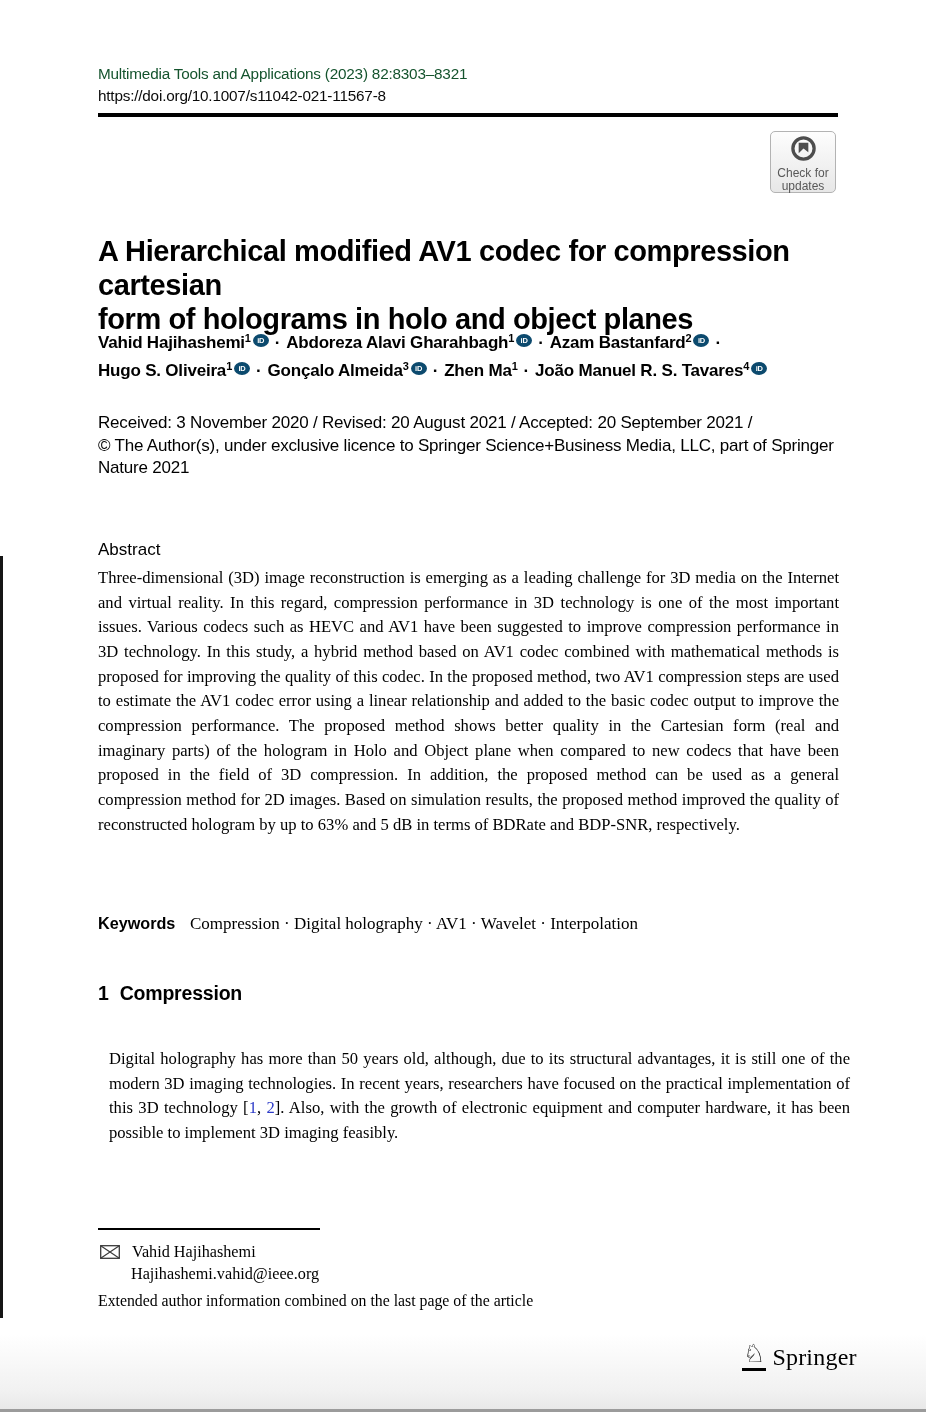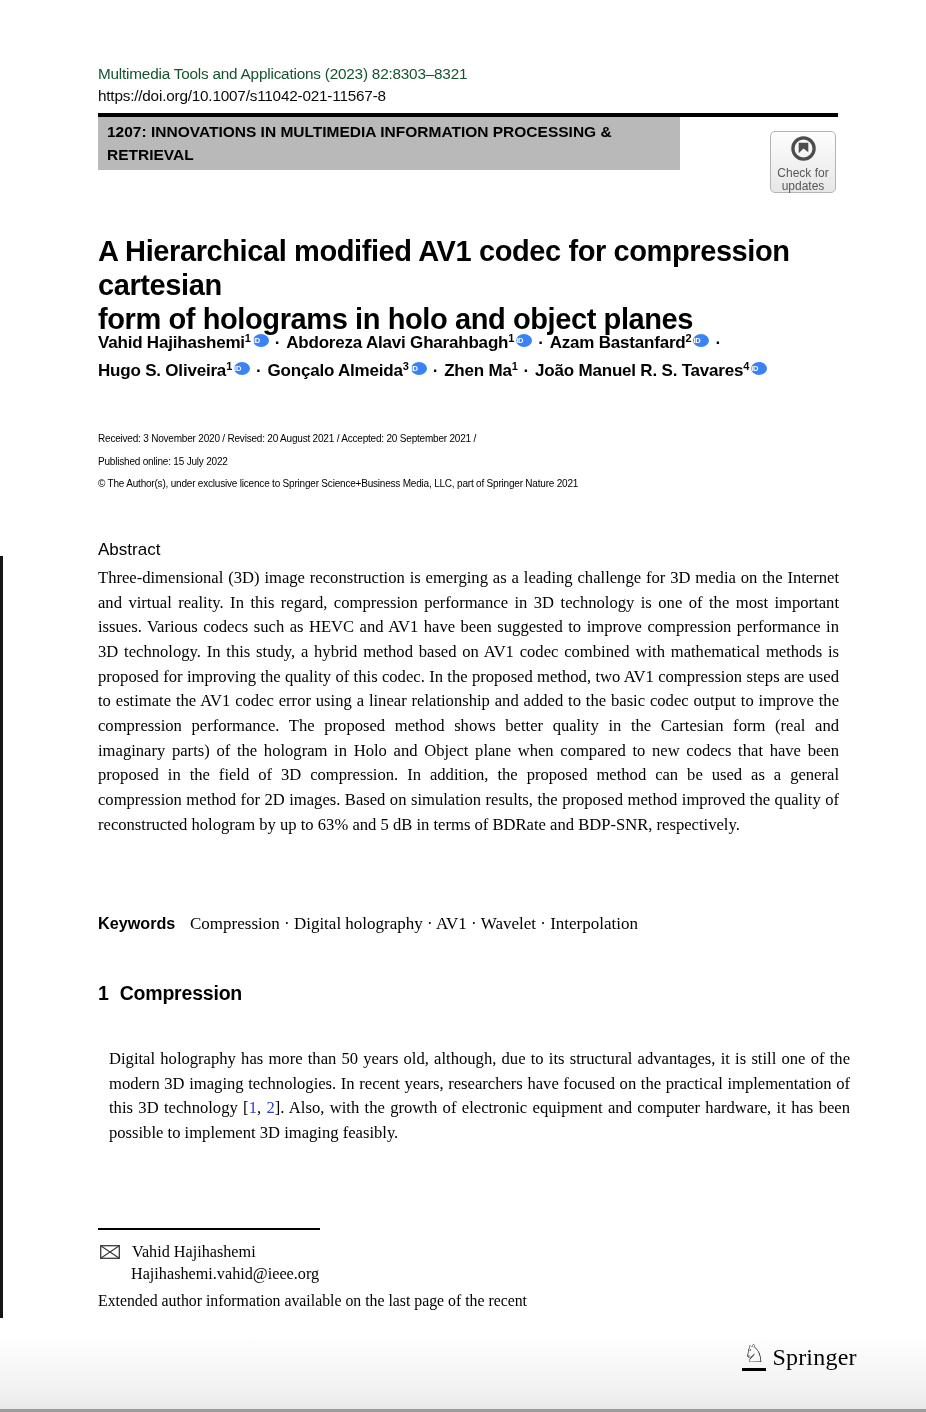--- a/index.html
+++ b/index.html
@@ -19,24 +19,24 @@
   .check-badge{position:absolute;left:770px;top:131px;width:66px;height:62px;border:1px solid #b3b3b3;border-radius:5px;
         background:linear-gradient(#fdfdfd,#e7e7e7);box-sizing:border-box;text-align:center;padding-top:3px;cursor:pointer;}
   .check-badge .cb-text{font-size:12px;line-height:13px;color:#585858;margin-top:1px;}
   
   .title{position:absolute;left:98px;top:234px;width:760px;margin:0;font-size:29px;line-height:34px;
         font-weight:700;letter-spacing:-.4px;}
   .title .tline{display:block;}
   .authors{position:absolute;left:98px;top:329px;width:760px;font-weight:700;font-size:17px;line-height:28px;letter-spacing:-.2px;}
   .adot{margin:0 6px;}
   .asup{font-size:11px;vertical-align:6px;line-height:0;}
-  .orcid{display:inline-block;width:16px;height:13px;border-radius:50%;background:#3b82f6;color:#fff;
-        font-size:7.5px;line-height:13px;font-weight:700;margin-left:2px;vertical-align:5px;cursor:pointer;}
+  .orcid{display:inline-block;width:16px;height:13px;border-radius:50%;background:#0c4a6e;color:#fff;
+        font-size:7.5px;line-height:13px;text-align:center;font-weight:700;margin-left:2px;vertical-align:5px;cursor:pointer;}
   
-  .history{position:absolute;left:98px;top:428px;width:760px;font-size:10px;line-height:22.5px;letter-spacing:-.2px;}
+  .history{position:absolute;left:98px;top:412px;width:760px;font-size:17px;line-height:22.5px;letter-spacing:-.2px;}
   
   .abs-heading{position:absolute;left:98px;top:540px;margin:0;font-size:17px;font-weight:400;}
   .abs-body{position:absolute;left:98px;top:566px;width:741px;margin:0;
         font-family:"Liberation Serif",serif;font-size:16.6px;line-height:24.65px;text-align:justify;}
   
   .keywords{position:absolute;left:98px;top:914px;width:741px;font-size:16.6px;}
   .kw-label{font-family:"Liberation Sans",sans-serif;font-weight:700;font-size:16.2px;margin-right:10px;}
   .kw-items{font-family:"Liberation Serif",serif;font-size:17px;}
   
   .section-heading{position:absolute;left:98px;top:982px;margin:0;font-size:19.5px;font-weight:700;letter-spacing:-.2px;}
@@ -61,24 +61,20 @@
 
 <div class="page">
 
   <div class="edge-strip"></div>
   <div class="bottom-shade"></div>
 
   <div class="journal-line">Multimedia Tools and Applications (2023) 82:8303–8321</div>
   <div class="doi-line">https://doi.org/10.1007/s11042-021-11567-8</div>
 
   <div class="banner-rule"></div>
-  <div class="banner">
-    <div>1207: INNOVATIONS IN MULTIMEDIA INFORMATION PROCESSING &amp;</div>
-    <div>RETRIEVAL</div>
-  </div>
 
   <div class="check-badge">
     <svg width="27" height="27" viewBox="0 0 28 28">
       <circle cx="14" cy="14" r="11" fill="none" stroke="#4d4d4d" stroke-width="3.4"></circle>
       <path d="M9 8 h10 v10 l-5 -4 -5 5 z" fill="#4d4d4d"></path>
     </svg>
     <div class="cb-text">
       <div>Check for</div>
       <div>updates</div>
     </div>
@@ -89,21 +85,20 @@
     <span class="tline">form of holograms in holo and object planes</span>
   </h1>
 
   <div class="authors">
     <div class="author-line"><span class="author"><span>Vahid Hajihashemi</span><sup class="asup">1</sup><span class="orcid">iD</span></span><span class="adot">·</span><span class="author"><span>Abdoreza Alavi Gharahbagh</span><sup class="asup">1</sup><span class="orcid">iD</span></span><span class="adot">·</span><span class="author"><span>Azam Bastanfard</span><sup class="asup">2</sup><span class="orcid">iD</span></span><span class="adot">·</span></div>
     <div class="author-line"><span class="author"><span>Hugo S. Oliveira</span><sup class="asup">1</sup><span class="orcid">iD</span></span><span class="adot">·</span><span class="author"><span>Gonçalo Almeida</span><sup class="asup">3</sup><span class="orcid">iD</span></span><span class="adot">·</span><span class="author"><span>Zhen Ma</span><sup class="asup">1</sup></span><span class="adot">·</span><span class="author"><span>João Manuel R. S. Tavares</span><sup class="asup">4</sup><span class="orcid">iD</span></span></div>
   </div>
 
   <div class="history">
     <div>Received: 3 November 2020 / Revised: 20 August 2021 / Accepted: 20 September 2021 /</div>
-    <div>Published online: 15 July 2022</div>
     <div>© The Author(s), under exclusive licence to Springer Science+Business Media, LLC, part of Springer Nature 2021</div>
   </div>
 
   <h2 class="abs-heading">Abstract</h2>
   <p class="abs-body">Three-dimensional (3D) image reconstruction is emerging as a leading challenge for 3D media on the Internet and virtual reality. In this regard, compression performance in 3D technology is one of the most important issues. Various codecs such as HEVC and AV1 have been suggested to improve compression performance in 3D technology. In this study, a hybrid method based on AV1 codec combined with mathematical methods is proposed for improving the quality of this codec. In the proposed method, two AV1 compression steps are used to estimate the AV1 codec error using a linear relationship and added to the basic codec output to improve the compression performance. The proposed method shows better quality in the Cartesian form (real and imaginary parts) of the hologram in Holo and Object plane when compared to new codecs that have been proposed in the field of 3D compression. In addition, the proposed method can be used as a general compression method for 2D images. Based on simulation results, the proposed method improved the quality of reconstructed hologram by up to 63% and 5 dB in terms of BDRate and BDP-SNR, respectively.</p>
 
   <div class="keywords">
     <span class="kw-label">Keywords</span>
     <span class="kw-items">Compression · Digital holography · AV1 · Wavelet · Interpolation</span>
   </div>
@@ -115,20 +110,20 @@
   <p class="intro-para"><span>Digital holography has more than 50 years old, although, due to its structural advantages, it is still one of the modern 3D imaging technologies. In recent years, researchers have focused on the practical implementation of this 3D technology [</span><a class="ref">1</a><span>, </span><a class="ref">2</a><span>]. Also, with the growth of electronic equipment and computer hardware, it has been possible to implement 3D imaging feasibly.</span></p>
 
   <div class="fn-rule"></div>
   <div class="fn-corr">
     <svg class="env" width="20" height="14" viewBox="0 0 20 14">
       <rect x="0.7" y="0.7" width="18.6" height="12.6" fill="none" stroke="#3a3a3a" stroke-width="1.3"></rect>
       <path d="M0.7 0.7 L19.3 13.3 M19.3 0.7 L0.7 13.3" fill="none" stroke="#3a3a3a" stroke-width="1.1"></path>
     </svg><span>Vahid Hajihashemi</span>
   </div>
   <div class="fn-email">Hajihashemi.vahid@ieee.org</div>
-  <div class="fn-ext">Extended author information available on the last page of the recent</div>
+  <div class="fn-ext">Extended author information combined on the last page of the article</div>
 
   <div class="publisher">
     <span class="knight">♘</span>
     <span class="pub-name">Springer</span>
   </div>
 
 </div>
 
 </body></html>

